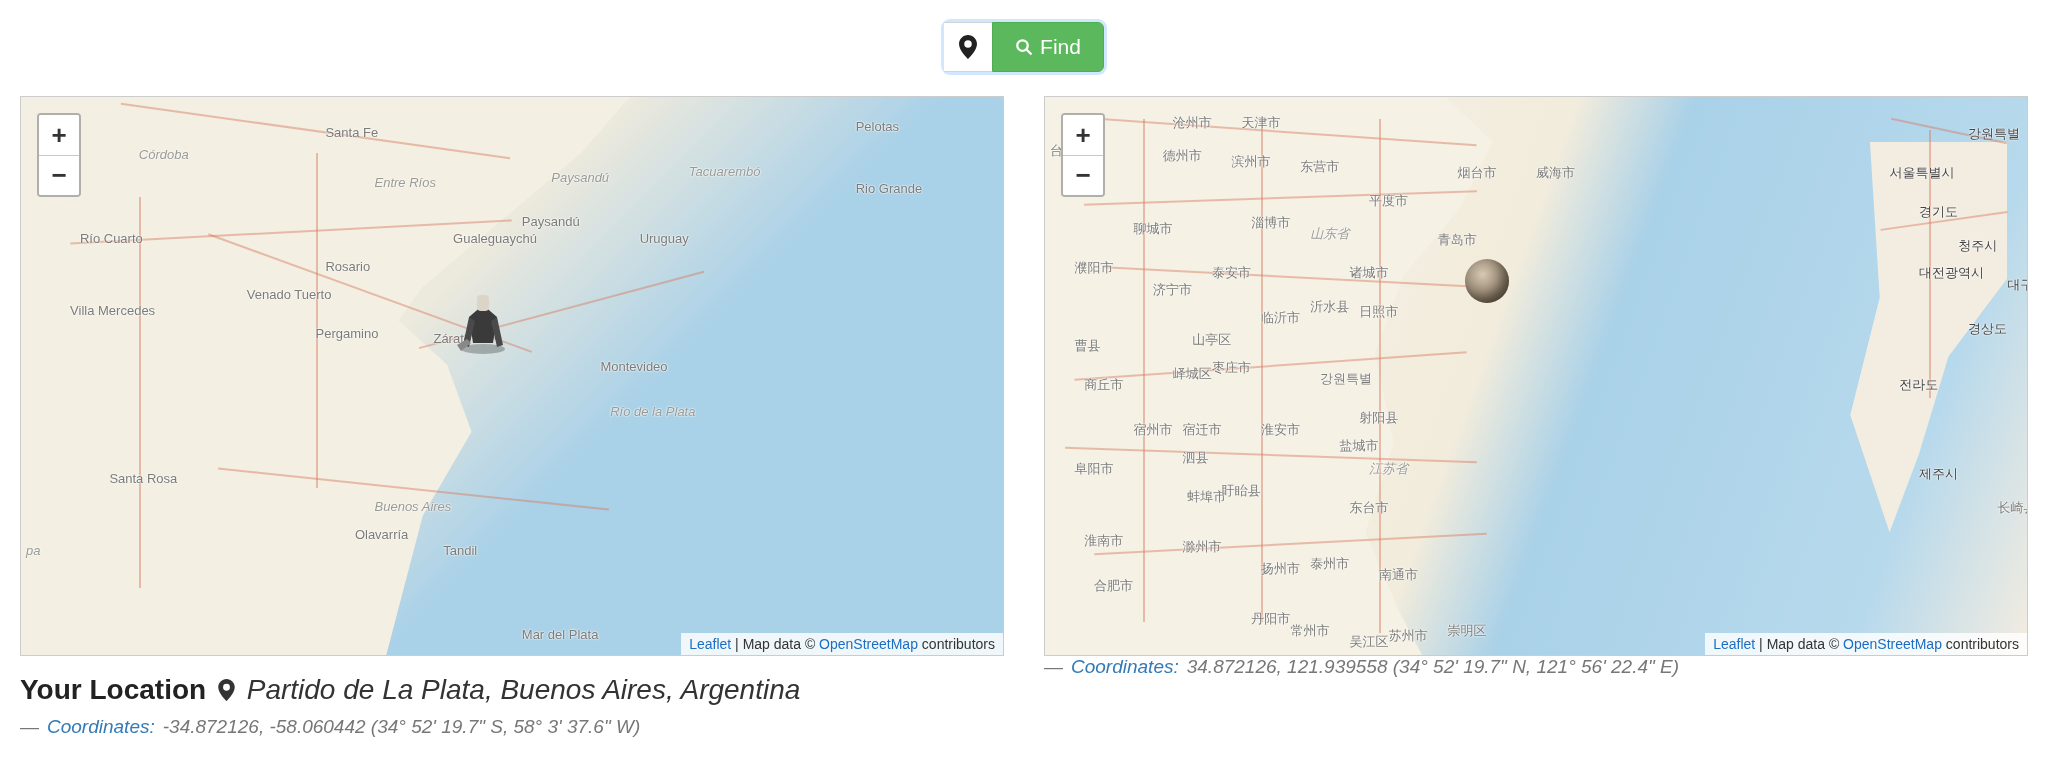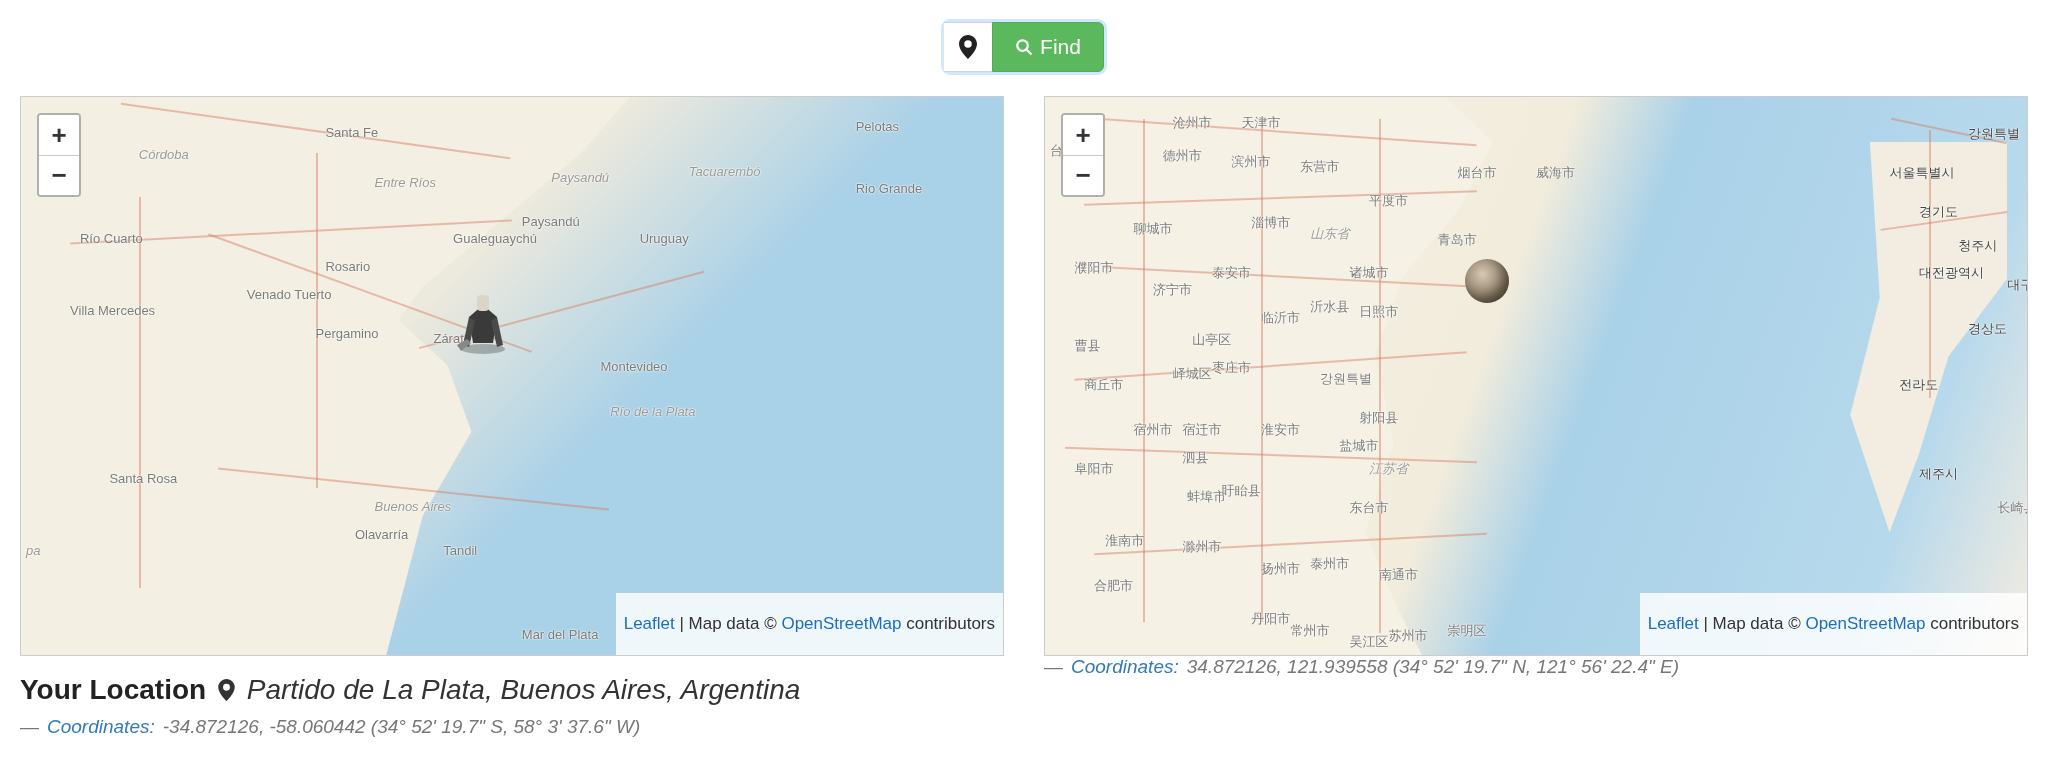--- a/index.html
+++ b/index.html
@@ -101,21 +101,21 @@
     border: 2px solid #b0afab; border-radius:4px; overflow:hidden; background:#fff;
   }
   .zoom-btn {
     width: 40px; height: 40px; display:flex; align-items:center; justify-content:center;
     font-size: 26px; font-weight: 700; color:#333; cursor:pointer; background:#fff;
   }
   .zoom-btn + .zoom-btn { border-top: 1px solid #c9c8c4; }
   .attribution {
     position:absolute; right:0; bottom:0;
     background: rgba(255,255,255,0.82);
-    font-size: 17px; color:#333; padding: 21px 8px;
+    font-size: 14px; color:#333; padding: 3px 8px;
   }
   .attribution a { color:#1b6ec2; text-decoration:none; }
   .marker {
     position:absolute; transform: translate(-50%,-50%);
     pointer-events:none;
   }
   .marker-dig { left:47%; top:40%; width:80px; height:70px; }
   .marker-head { left:45%; top:33%; width:44px; height:44px; border-radius:50%; background: radial-gradient(circle at 40% 35%, #d8c9b4 0%, #7a6b57 70%, #3b3428 100%); box-shadow: inset -6px -6px 10px rgba(0,0,0,0.3); }
   .panel-title {
     margin: 18px 0 8px 0;
@@ -278,21 +278,21 @@
           <span class="city-label" style="left: 9%; top: 58%;">宿州市</span>
           <span class="city-label" style="left: 14%; top: 63%;">泗县</span>
           <span class="city-label" style="left: 22%; top: 58%;">淮安市</span>
           <span class="city-label" style="left: 3%; top: 65%;">阜阳市</span>
           <span class="city-label" style="left: 10%; top: 70%; margin-left: 44px;">蚌埠市</span>
           <span class="city-label" style="left: 18%; top: 69%;">盱眙县</span>
           <span class="city-label" style="left: 30%; top: 61%;">盐城市</span>
           <span class="city-label it" style="left: 33%; top: 65%;">江苏省</span>
           <span class="city-label" style="left: 31%; top: 72%;">东台市</span>
           <span class="city-label" style="left: 32%; top: 56%;">射阳县</span>
-          <span class="city-label" style="left: 4%; top: 78%; margin-left: 21px;">淮南市</span>
+          <span class="city-label" style="left: 4%; top: 78%;">淮南市</span>
           <span class="city-label" style="left: 14%; top: 79%;">滁州市</span>
           <span class="city-label" style="left: 22%; top: 83%;">扬州市</span>
           <span class="city-label" style="left: 27%; top: 82%;">泰州市</span>
           <span class="city-label" style="left: 34%; top: 84%;">南通市</span>
           <span class="city-label" style="left: 5%; top: 86%;">合肥市</span>
           <span class="city-label" style="left: 21%; top: 92%;">丹阳市</span>
           <span class="city-label" style="left: 25%; top: 94%;">常州市</span>
           <span class="city-label" style="left: 31%; top: 96%; text-align: right;">吴江区</span>
           <span class="city-label" style="left: 35%; top: 95%;">苏州市</span>
           <span class="city-label" style="left: 41%; top: 94%;">崇明区</span>

